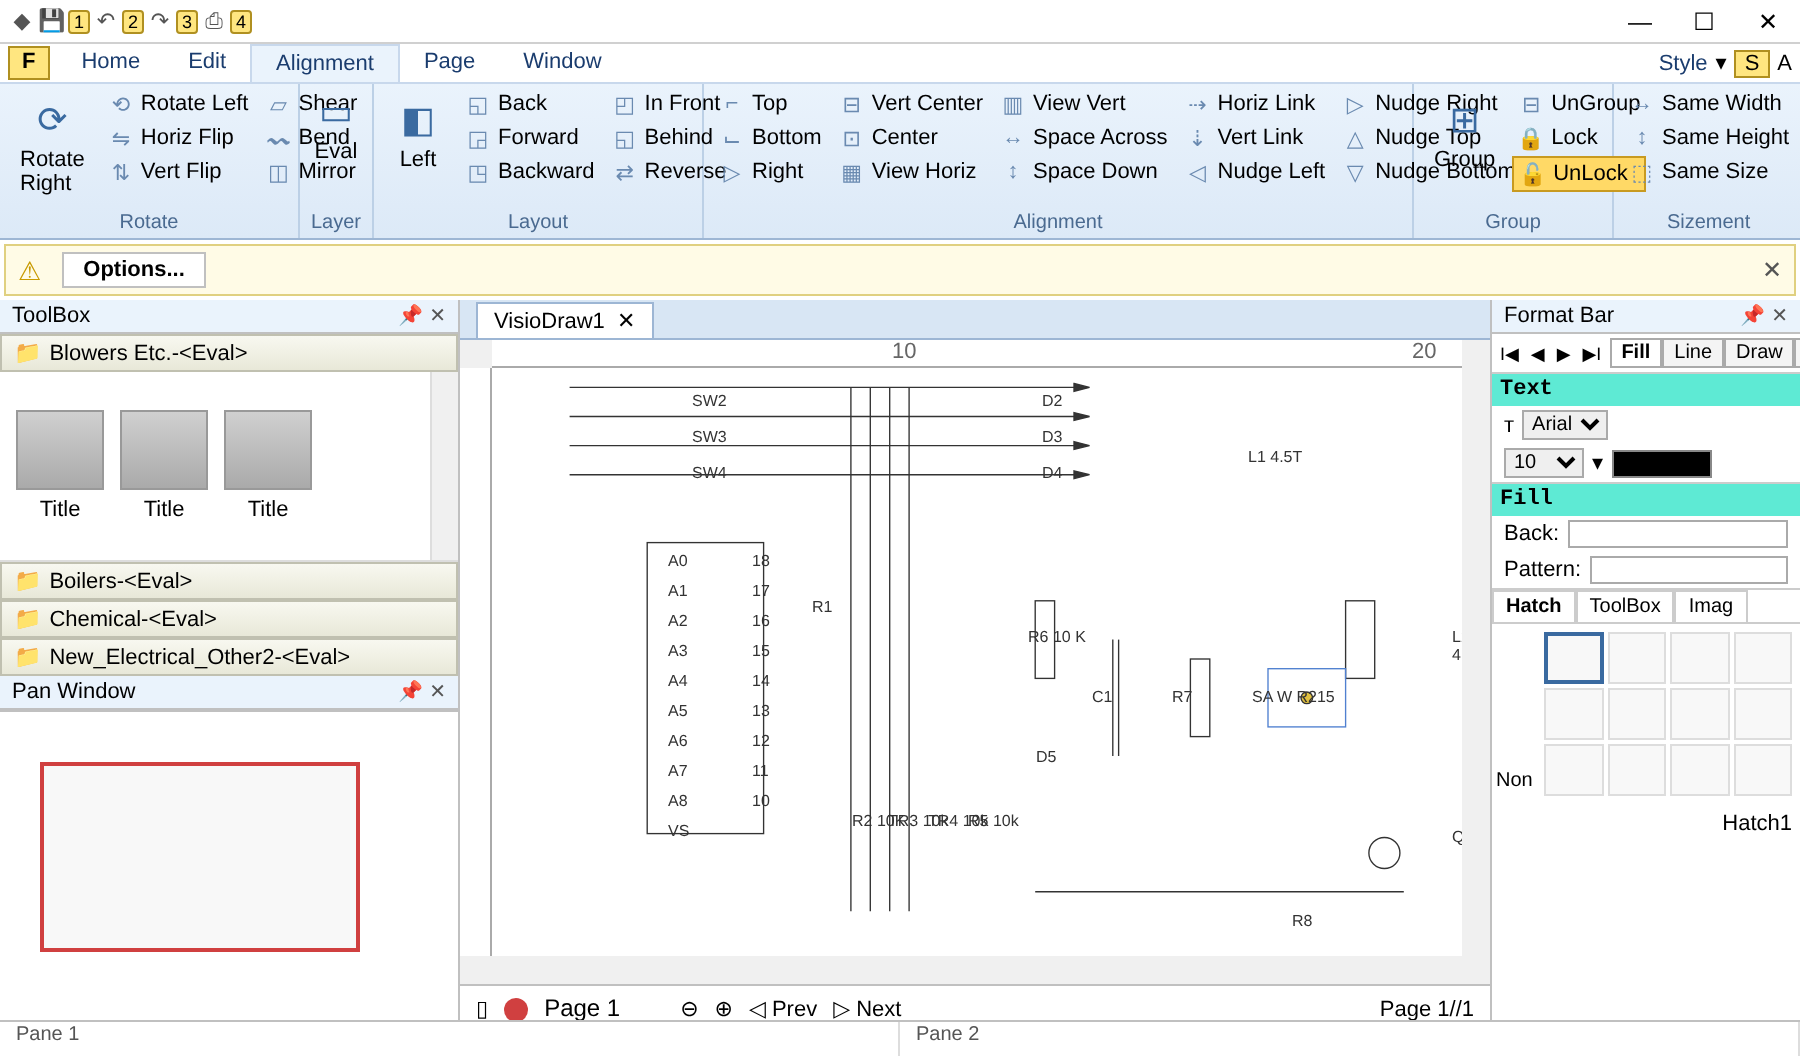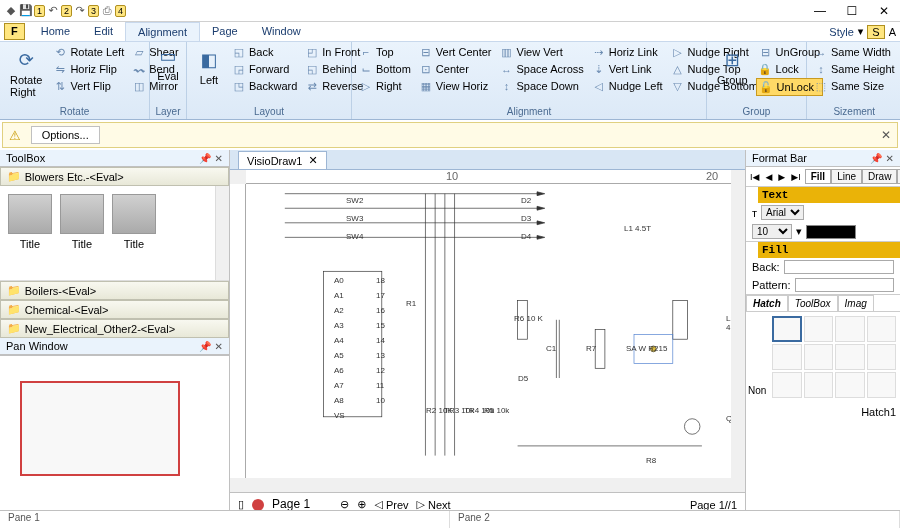--- a/index.html
+++ b/index.html
@@ -30,31 +30,31 @@
 .big-btn { display: flex; flex-direction: column; align-items: center; justify-content: center; padding: 4px 6px; gap: 2px; cursor: pointer; }
 .big-btn .bicon { width: 24px; height: 24px; display: flex; align-items: center; justify-content: center; font-size: 18px; color: #3a6aa0; }
 .small-col { display: flex; flex-direction: column; gap: 1px; }
 .small-btn { display: flex; align-items: center; gap: 3px; padding: 1px 3px; cursor: pointer; white-space: nowrap; font-size: 10px; }
 .small-btn .sicon { width: 14px; height: 14px; display: inline-flex; align-items: center; justify-content: center; font-size: 11px; color: #6a8ab0; }
 .unlock-btn { background: #ffd966; border: 1px solid #c89a20; }
 
 
 .captionbar { height: 26px; background: #fffbe6; border: 1px solid #e0d080; margin: 2px; display: flex; align-items: center; padding: 0 6px; gap: 10px; }
 .info-icon { color: #c89a00; font-size: 13px; }
-.options-btn { background: #fff; border: 1px solid #c0c0c0; padding: 2px 10px; cursor: pointer; }
+.options-btn { background: #fff; border: 1px solid #c0c0c0; padding: 2px 10px; cursor: pointer; font-weight: bold; }
 .close-x { margin-left: auto; cursor: pointer; font-size: 12px; color: #555; }
 
 
 .main { display: flex; height: 366px; }
 .left-panel { width: 230px; display: flex; flex-direction: column; border-right: 1px solid #c0c0c0; }
 .panel-header { background: #eaf3fc; border-bottom: 1px solid #c0c0c0; padding: 2px 6px; display: flex; align-items: center; }
 .panel-header .pin { margin-left: auto; font-size: 10px; color: #555; }
 .cat-header { background: linear-gradient(#f8f8f0, #e8e8d8); border: 1px solid #c0c0b0; padding: 2px 6px; display: flex; align-items: center; gap: 4px; cursor: pointer; }
 .gallery { height: 95px; background: #fff; display: flex; gap: 8px; padding: 8px; overflow: hidden; position: relative; border-bottom: 1px solid #ddd; }
-.gallery-item { display: flex; flex-direction: column; align-items: center; gap: 4px; }
+.gallery-item { display: flex; flex-direction: column; align-items: center; gap: 4px; margin-top: 11px; }
 .thumb { width: 44px; height: 40px; background: linear-gradient(#d0d0d0, #aaa); border: 1px solid #999; }
 .gallery .vscroll { position: absolute; right: 0; top: 0; width: 14px; height: 100%; background: #f0f0f0; border-left: 1px solid #ddd; }
 .pan-window { flex: 1; background: #fff; border-top: 1px solid #c0c0c0; position: relative; overflow: hidden; }
 .pan-preview { position: absolute; left: 20px; top: 25px; width: 160px; height: 95px; border: 2px solid #d04040; background: #f8f8f8; }
 
 .center-panel { flex: 1; display: flex; flex-direction: column; }
 .doc-tab-bar { height: 20px; background: #d8e6f4; display: flex; align-items: flex-end; padding-left: 8px; border-bottom: 1px solid #9db6d4; }
 .doc-tab { background: #fff; border: 1px solid #9db6d4; border-bottom: none; padding: 2px 8px; display: flex; align-items: center; gap: 6px; }
 .canvas-wrap { flex: 1; background: #f0f0f0; position: relative; overflow: hidden; }
 .ruler-h { position: absolute; top: 0; left: 16px; right: 14px; height: 14px; background: #fff; border-bottom: 1px solid #aaa; font-size: 8px; color: #666; }
@@ -67,25 +67,25 @@
 .page-nav .page-input { border: none; border-bottom: 1px solid #888; width: 60px; font-size: 12px; }
 .page-nav .red-dot { width: 12px; height: 12px; background: #d04040; border-radius: 50%; }
 
 .right-panel { width: 155px; border-left: 1px solid #c0c0c0; display: flex; flex-direction: column; background: #fff; }
 .fmt-nav { display: flex; align-items: center; gap: 2px; padding: 2px; border-bottom: 1px solid #ccc; }
 .fmt-nav .arrow { font-size: 9px; cursor: pointer; padding: 0 2px; }
 .fmt-tabs { display: flex; margin-left: auto; }
 .fmt-tab { border: 1px solid #aaa; padding: 1px 5px; font-size: 10px; cursor: pointer; background: #f4f4f4; }
 .fmt-tab.active { background: #fff; font-weight: bold; }
 .fmt-section { border-bottom: 1px solid #ccc; }
-.fmt-heading { font-family: "Courier New", monospace; font-weight: bold; padding: 2px 4px; background: #eab308; margin-left: 12px; }
+.fmt-heading { font-family: "Courier New", monospace; font-weight: bold; padding: 2px 4px; background: #5eead4; }
 .fmt-row { display: flex; align-items: center; gap: 4px; padding: 2px 6px; }
 .fmt-row select, .fmt-row input { font-size: 10px; border: 1px solid #aaa; }
 .swatch { width: 50px; height: 14px; background: #000; border: 1px solid #888; }
-.hatch-tabs { display: flex; border-bottom: 1px solid #ccc; font-style: italic; }
+.hatch-tabs { display: flex; border-bottom: 1px solid #ccc; }
 .hatch-tab { padding: 2px 6px; border: 1px solid #ccc; border-bottom: none; font-size: 10px; cursor: pointer; }
 .hatch-tab.active { background: #fff; font-weight: bold; }
 .hatch-grid { display: grid; grid-template-columns: repeat(4, 1fr); gap: 2px; padding: 4px; }
 .hatch-cell { height: 26px; border: 1px solid #ddd; background: #f8f8f8; }
 .hatch-cell.sel { border: 2px solid #3a6aa0; }
 
 
 .statusbar { position: absolute; bottom: 0; left: 0; right: 0; height: 18px; background: #fff; border-top: 1px solid #c0c0c0; display: flex; }
 .status-pane { flex: 1; padding: 1px 8px; border-right: 1px solid #ddd; font-size: 10px; color: #555; }
 </style>

